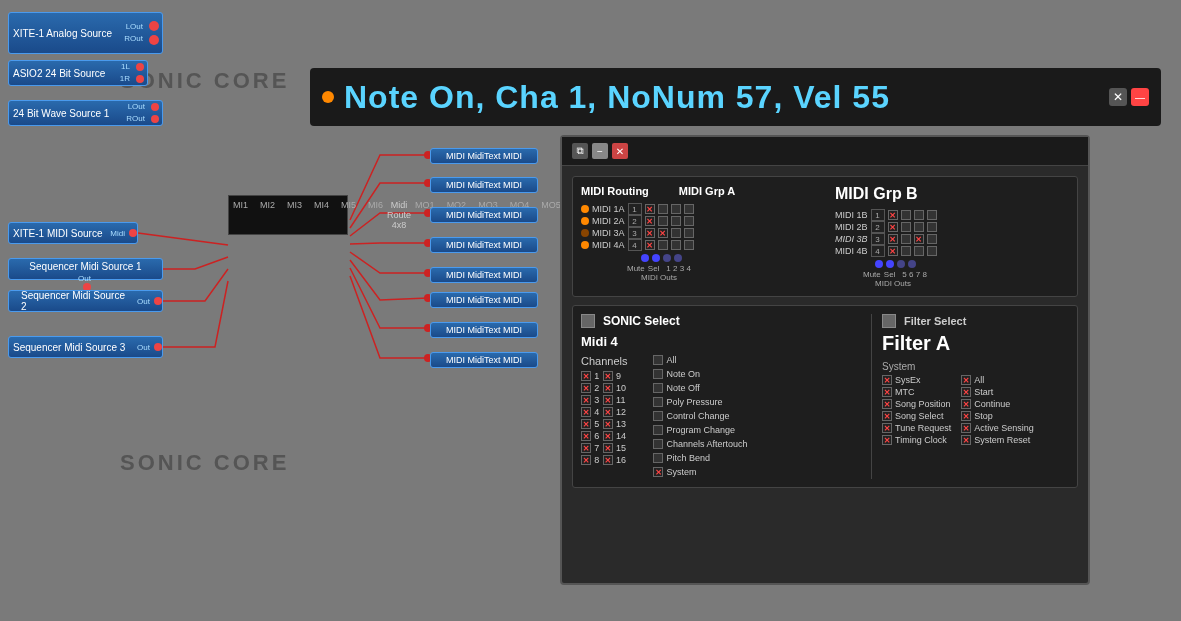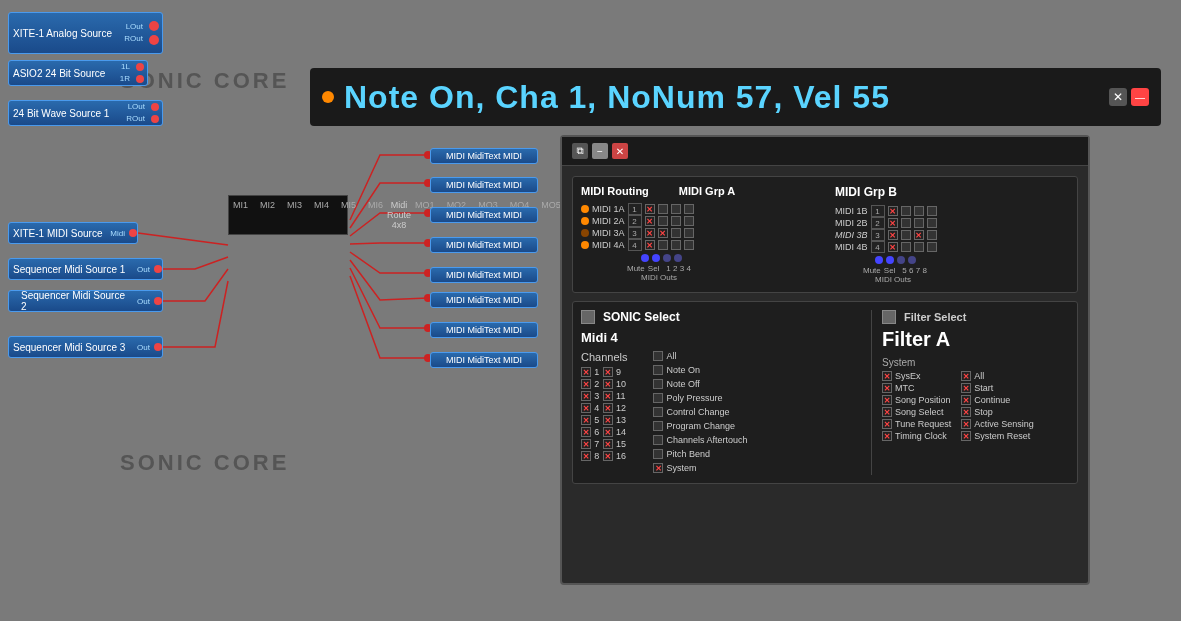--- a/index.html
+++ b/index.html
@@ -285,20 +285,21 @@
       top: 258px;
       left: 8px;
       width: 155px;
       height: 22px;
       background: linear-gradient(180deg, #2a6aad 0%, #1a4a8a 100%);
       border: 1px solid #4a9aed;
       border-radius: 3px;
       display: flex;
       align-items: center;
       cursor: pointer;
+      flex-direction: column;
     }
     #seq2 {
       position: absolute;
       top: 290px;
       left: 8px;
       width: 155px;
       height: 22px;
       background: linear-gradient(180deg, #2a6aad 0%, #1a4a8a 100%);
       border: 1px solid #4a9aed;
       border-radius: 3px;
@@ -548,21 +549,21 @@
           <div style="display:flex; gap:3px; margin-left:46px; margin-top:2px; font-size:8px; color:#aaa; align-items:center;">
             <span>Mute</span>
             <span>Sel</span>
             <span style="margin-left:4px;">1  2  3  4</span>
           </div>
           <div style="margin-left:60px; font-size:8px; color:#aaa;">MIDI Outs</div>
         </div>
 
         <div style="flex:1;">
           <div style="margin-bottom:6px;">
-            <span style="font-size:12px;font-weight:bold;color:#fff;margin-top:39px;">MIDI Grp B</span>
+            <span style="font-size:16px;font-weight:bold;color:#fff;margin-top:39px;">MIDI Grp B</span>
           </div>
 
           <div class="routing-row">
             <span style="color:#ccc;font-size:9px;">MIDI 1B</span>
             <div class="num-box">1</div>
             <div class="check-box checked">✕</div>
             <div class="check-box"></div>
             <div class="check-box"></div>
             <div class="check-box"></div>
           </div>

